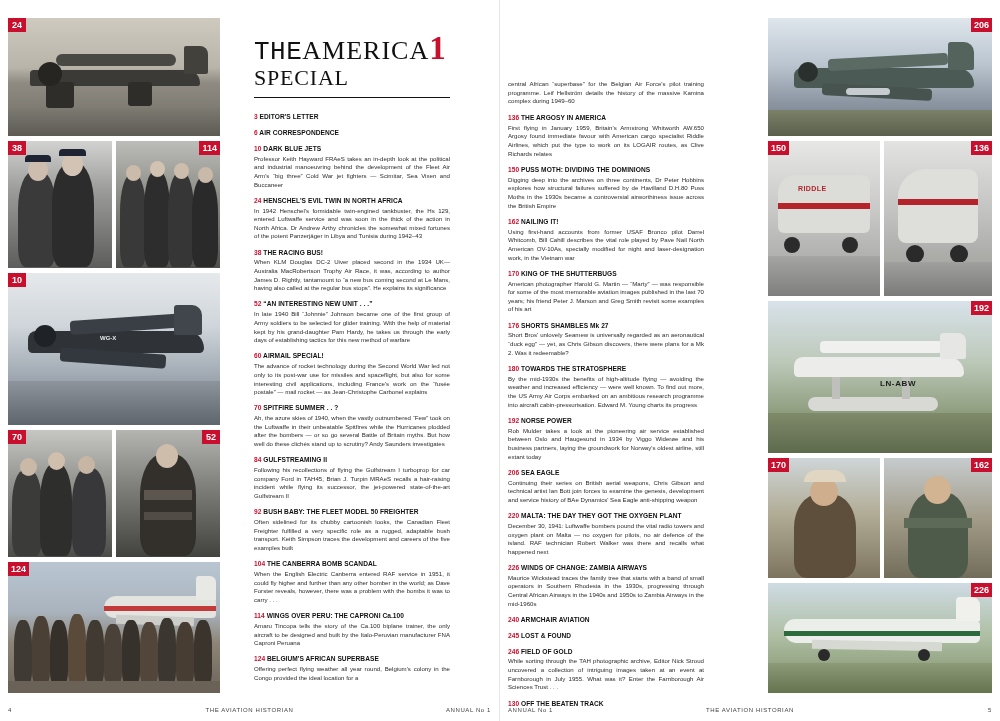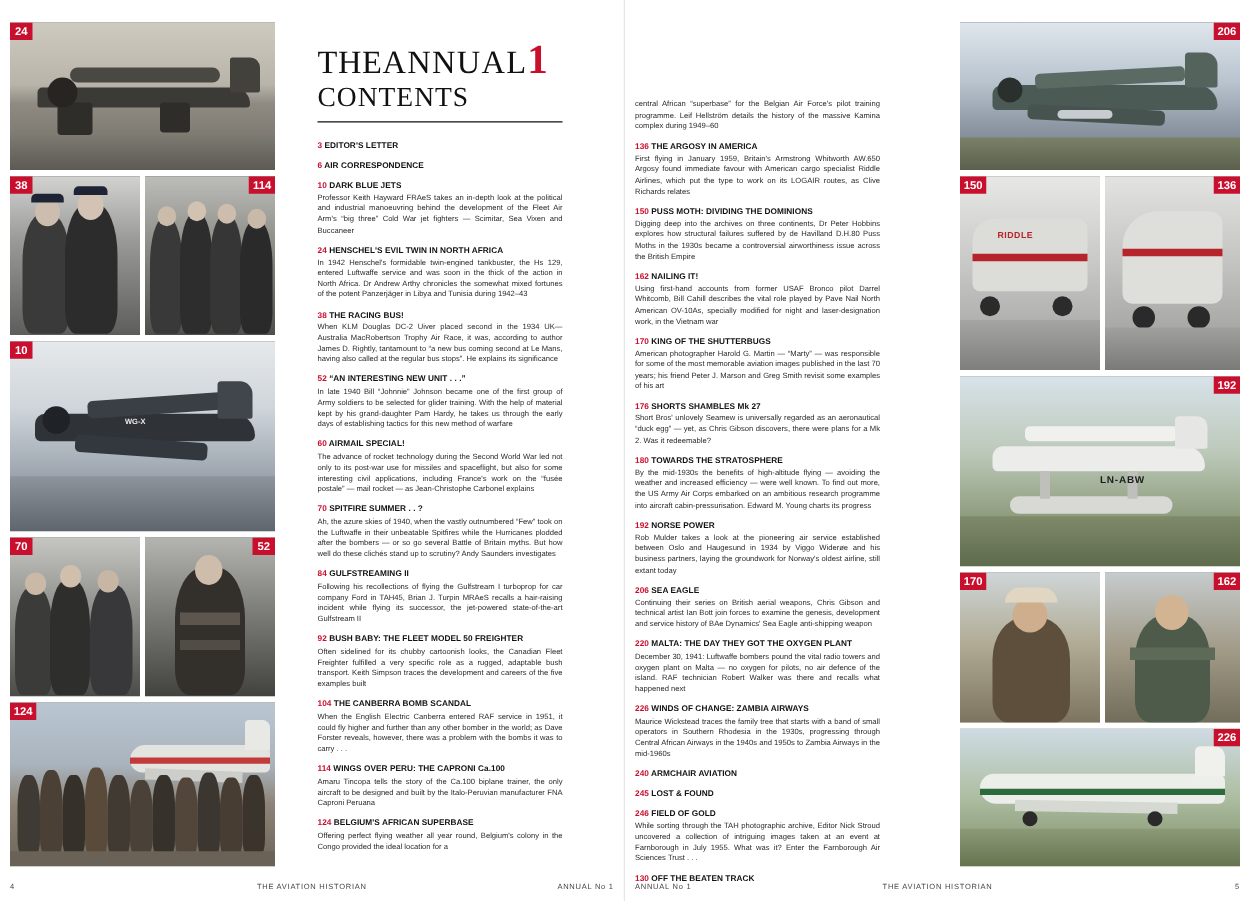--- a/index.html
+++ b/index.html
@@ -62,21 +62,21 @@
   .mast-title sup { font-size:8px; vertical-align:super; }
   .mast-annual {
     font-family:"Liberation Serif", serif;
     font-size:26px;
     color:#111;
     margin-top:4px;
     letter-spacing:0.5px;
     white-space:nowrap;
     line-height:1;
   }
-  .mast-annual .the { font-weight:normal; }
+  .mast-annual .the { font-weight:normal;font-family:Liberation Mono, monospace; }
   .mast-annual .annual { font-weight:normal; letter-spacing:1px; }
   .mast-annual .num {
     color:#c8102e;
     font-weight:bold;
     font-size:33px;
     line-height:1;
   }
   .mast-contents {
     font-family:"Liberation Serif", serif;
     font-size:22px;
@@ -224,23 +224,23 @@
       <div class="figure" style="left:132px; top:60px; width:18px; height:62px; background:#52463a;"></div>
       <div class="figure" style="left:150px; top:56px; width:18px; height:66px; background:#3b362f;"></div>
       <div class="figure" style="left:168px; top:60px; width:18px; height:62px; background:#473d33;"></div>
       <div class="figure" style="left:186px; top:58px; width:18px; height:64px; background:#3a342d;"></div>
       <div class="ground" style="height:12px; background:#6a6256;"></div>
       <div class="pagetag tag-left">124</div>
     </div>
 
     <div class="masthead">
       <div class="mast-annual">
-        <span class="the">THE</span><span class="annual">ANNUAL</span><span class="num">1</span>
-      </div>
-      <div class="mast-contents">CONTENTS</div>
+        <span class="the">THE</span><span class="annual">AMERICA</span><span class="num">1</span>
+      </div>
+      <div class="mast-contents">SPECIAL</div>
       <div class="mast-rule"></div>
     </div>
 
     <div class="toc-col c1">
 
       <div class="entry noblurb">
         <div class="head">
           <span class="pg">3</span>
           <span>EDITOR'S LETTER</span>
         </div>

